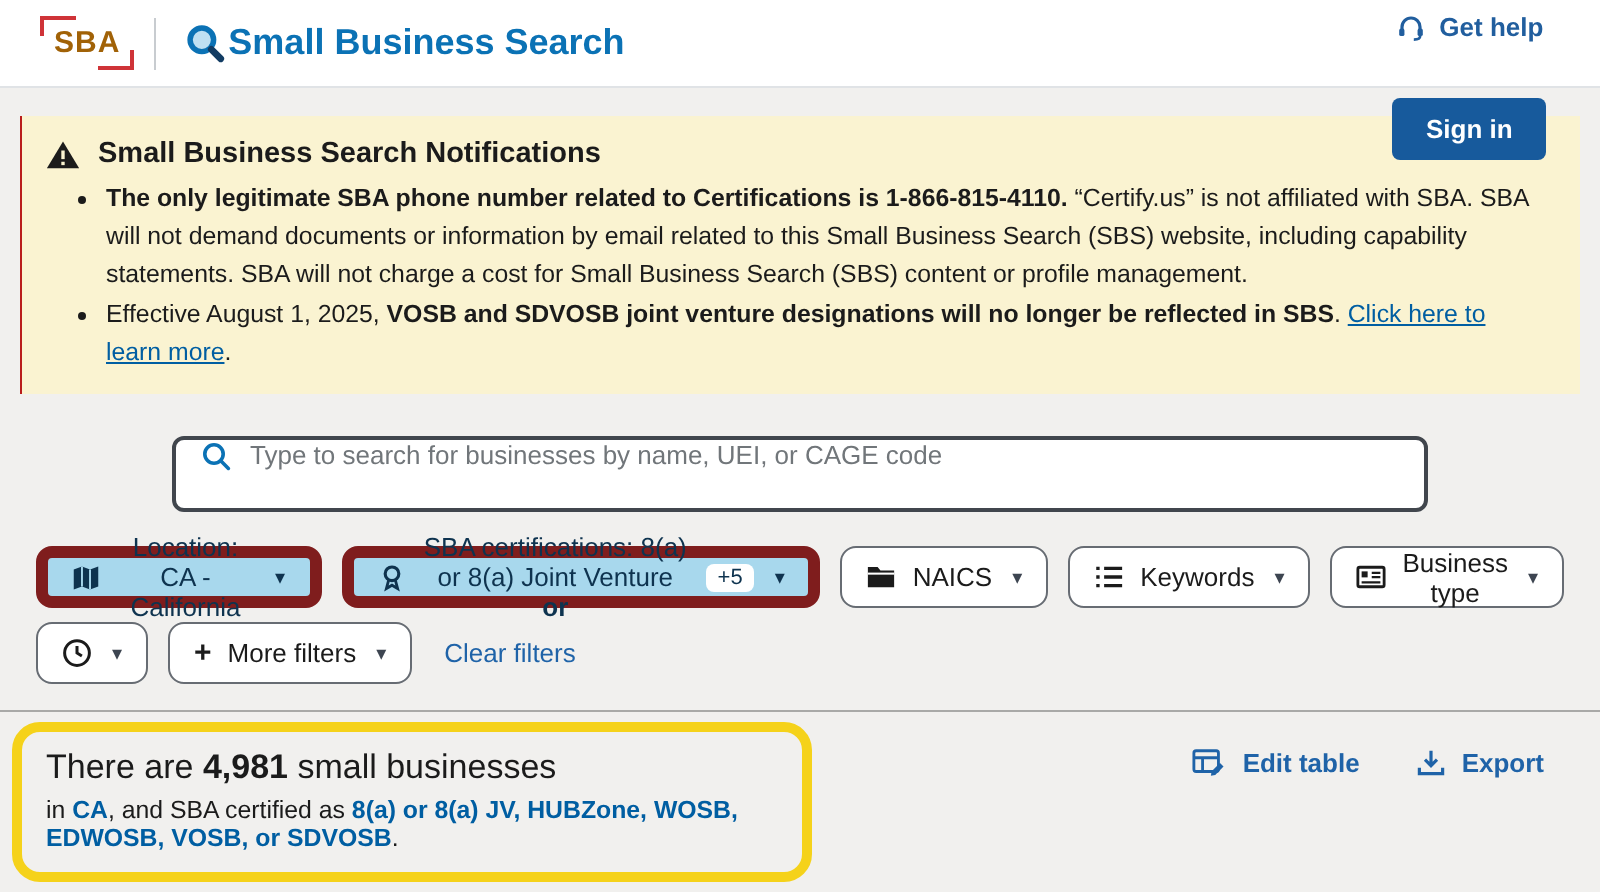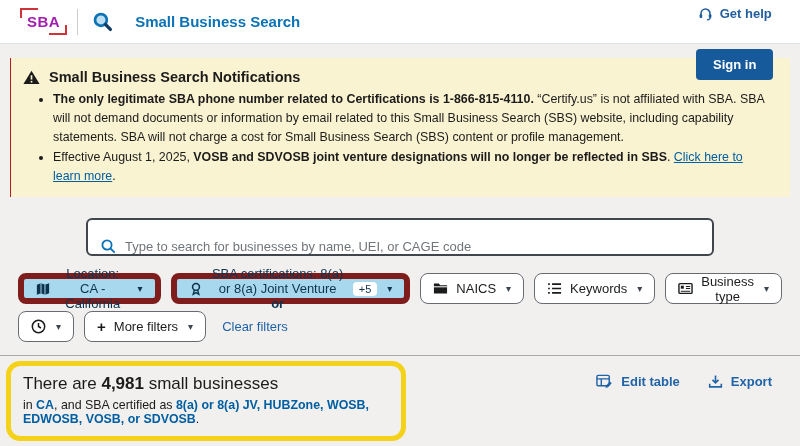--- a/index.html
+++ b/index.html
@@ -4,47 +4,47 @@
 <style>
   * { box-sizing: border-box; margin: 0; padding: 0; }
   html, body { background:#fff; }
   body { font-family: "Liberation Sans", sans-serif; }
 
   .page { position:relative; width:800px; height:446px; background:#f1f0ee; overflow:hidden; }
 
   
   .hdr { height:44px; background:#fff; border-bottom:1px solid #e0e3e6;
          display:flex; align-items:center; padding:0 20px; }
-  .logo { position:relative; font-weight:bold; color:#a21caf; font-size:15px;
+  .logo { position:relative; font-weight:bold; color:#a16207; font-size:15px;
           letter-spacing:.5px; padding:6px 7px; }
   .logo::before { content:""; position:absolute; top:1px; left:0; width:16px; height:8px;
           border-top:2.5px solid #cf3338; border-left:2.5px solid #cf3338; }
   .logo::after { content:""; position:absolute; bottom:1px; right:0; width:16px; height:8px;
           border-bottom:2.5px solid #cf3338; border-right:2.5px solid #cf3338; }
   .vdiv { width:1px; height:26px; background:#c8ccd0; margin:0 14px 0 10px; }
-  .app-title { color:#0b72b5; font-weight:bold; font-size:15px; margin-left:22px; }
+  .app-title { color:#0b72b5; font-weight:bold; font-size:18px; margin-left:1px; }
   .hdr-right { margin-left:auto; display:flex; align-items:center; gap:28px;flex-direction:column; }
   .hdr-link { display:flex; align-items:center; gap:7px; color:#215e9e;
               font-size:13px; font-weight:bold; cursor:pointer; }
   .signin { background:#175a9c; color:#fff; border:none; border-radius:4px;
             font-family:inherit; font-weight:bold; font-size:13px; padding:8px 17px; cursor:pointer; }
 
   
   .notice { margin:14px 10px 17px; background:#faf3d1; border-left:1px solid #b91c1c;
             padding:11px 18px 11px 12px; }
   .notice-head { display:flex; align-items:center; gap:9px; font-weight:bold;
                  font-size:14.5px; color:#1b1b1b; }
   .notice ul { margin:5px 0 0 30px; }
   .notice li { font-size:12.4px; line-height:1.55; color:#1b1b1b; }
   .notice a { color:#005ea2; text-decoration:underline; cursor:pointer; }
 
   
   .searchwrap { display:flex; justify-content:center; margin-top:21px; }
   .searchbox { width:628px; height:38px; background:#fff; border:2px solid #41464d;
-               border-radius:6px; display:flex; align-items:flex-end; padding:0 12px; gap:9px; }
+               border-radius:6px; display:flex; align-items:flex-start; padding:0 12px; gap:9px; }
   .searchbox input { flex:1; border:none; outline:none; background:transparent;
                font-family:inherit; font-size:13px; color:#333; }
   .searchbox input::placeholder { color:#71767a; }
 
   
   .filters { margin:17px 18px 0; }
   .frow { display:flex; align-items:center; gap:10px; margin-bottom:7px; }
   .pill { display:flex; align-items:center; gap:8px; height:31px; padding:0 12px;
           border-radius:8px; background:#fff; border:1px solid #676c73;
           font-family:inherit; font-size:13px; color:#1b1b1b; cursor:pointer; }

